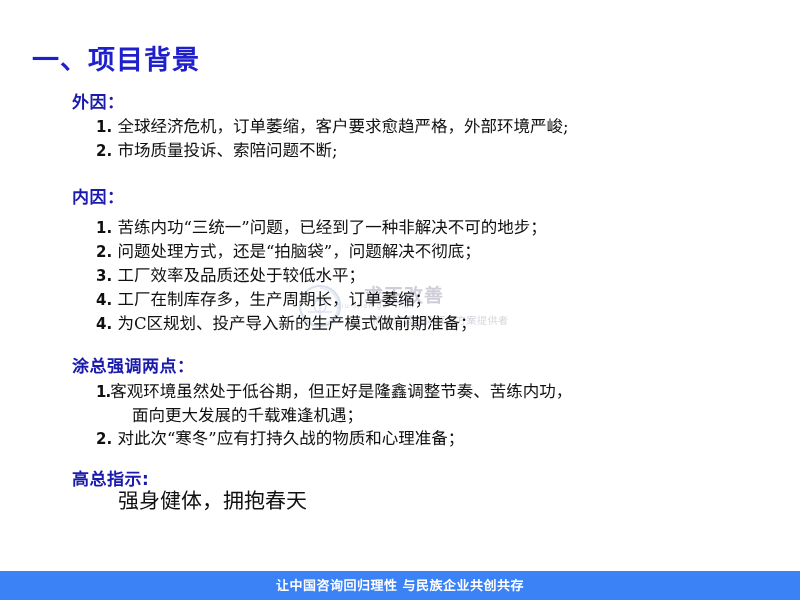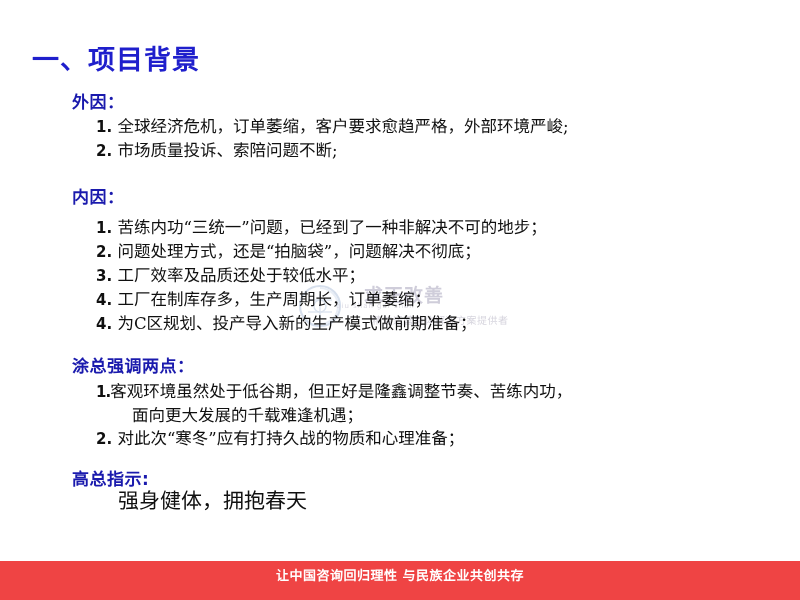--- a/index.html
+++ b/index.html
@@ -158,22 +158,22 @@
   
   .item.tight { }
   .item.tight .num { letter-spacing: -1px; }
 
   
   .footer-bar {
     position: absolute;
     left: 0;
     bottom: 0;
     width: 800px;
-    height: 39px;
-    background: #ef4444;
+    height: 29px;
+    background: #3b82f6;
     z-index: 5;
   }
   .footer-text {
     position: absolute;
     left: 0;
     top: 0;
     width: 800px;
     height: 29px;
     line-height: 29px;
     text-align: center;

